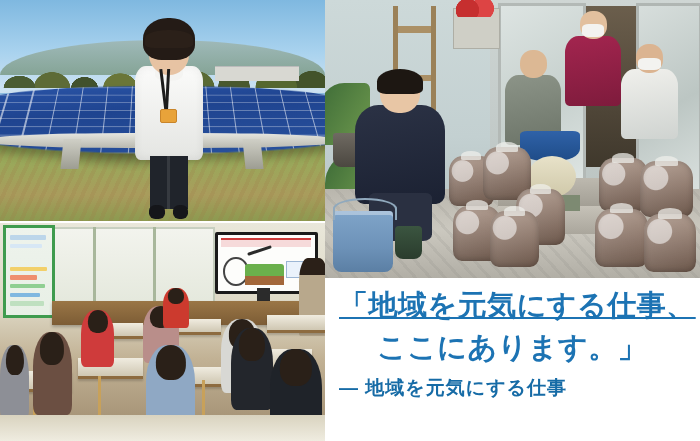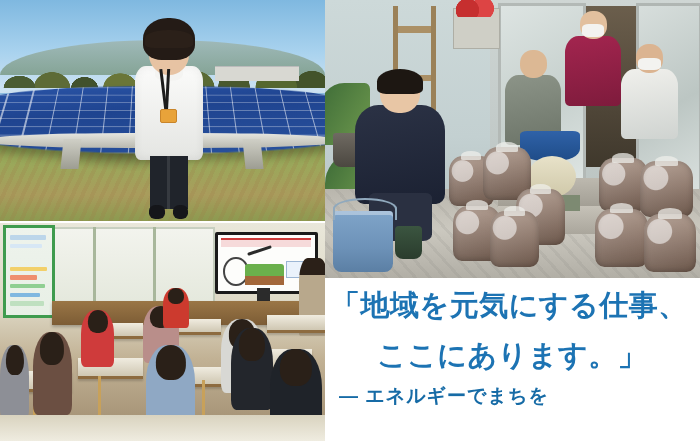--- a/index.html
+++ b/index.html
@@ -363,22 +363,22 @@
   }
   #text-panel .headline {
     margin: 0;
     color: #1c73b3;
     font-weight: bold;
     font-size: 29px;
     line-height: 42px;
     letter-spacing: 0.5px;
     white-space: nowrap;
   }
-  #text-panel .line1 { padding-left: 6px; padding-top: 6px; }
-  #text-panel .line2 { padding-left: 52px; margin-top: 8px; }
+  #text-panel .line1 { padding-left: 14px; padding-top: 6px; text-decoration: underline; }
+  #text-panel .line2 { padding-left: 52px; }
   #text-panel .subline {
     margin: 0;
     color: #166ba6;
     font-weight: bold;
     font-size: 19px;
     line-height: 29px;
     letter-spacing: 1px;
     white-space: nowrap;
   }
   #text-panel .sub1 { padding-left: 14px; padding-top: 5px; }
@@ -537,16 +537,16 @@
     <div class="bag" style="left:44%;bottom:4%;width:13%;height:20%"></div>
     <div class="bag" style="left:73%;bottom:24%;width:13%;height:19%"></div>
     <div class="bag" style="left:84%;bottom:22%;width:14%;height:20%"></div>
     <div class="bag" style="left:72%;bottom:4%;width:14%;height:21%"></div>
     <div class="bag" style="left:85%;bottom:2%;width:14%;height:21%"></div>
   </div>
 
   <div id="text-panel">
     <p class="headline line1">「地域を元気にする仕事、</p>
     <p class="headline line2">ここにあります。」</p>
-    <p class="subline sub1">— エネルギーでまちを</p>
+    <p class="subline sub1">— 地域を元気にする仕事</p>
   </div>
 
 </div>
 
 </body></html>

